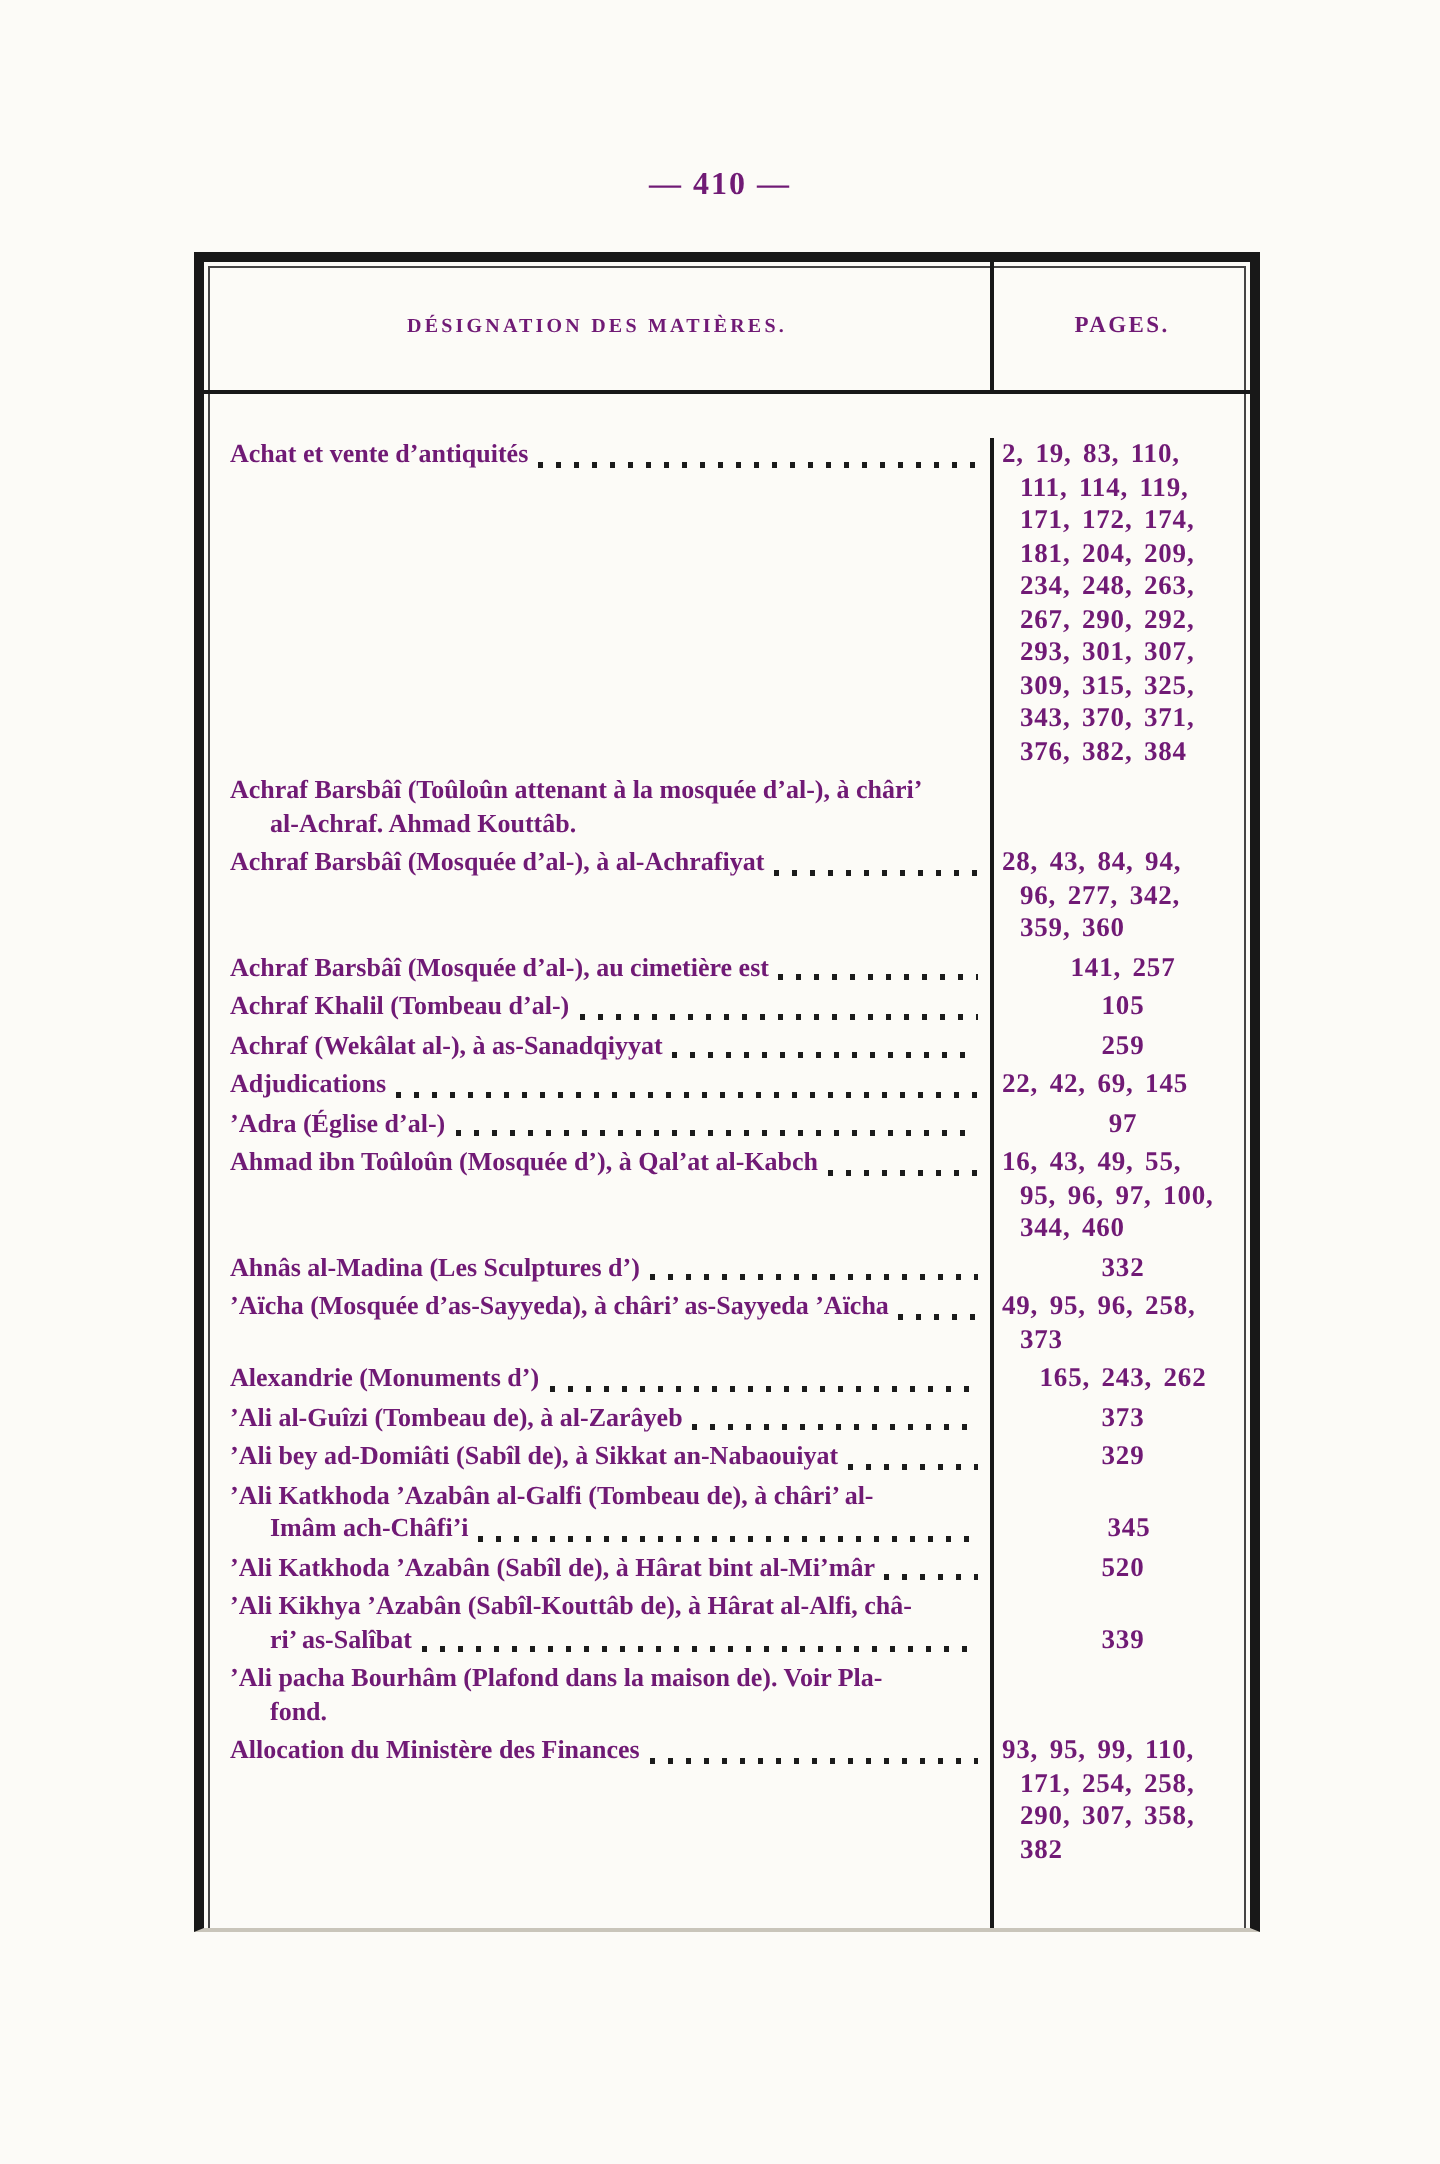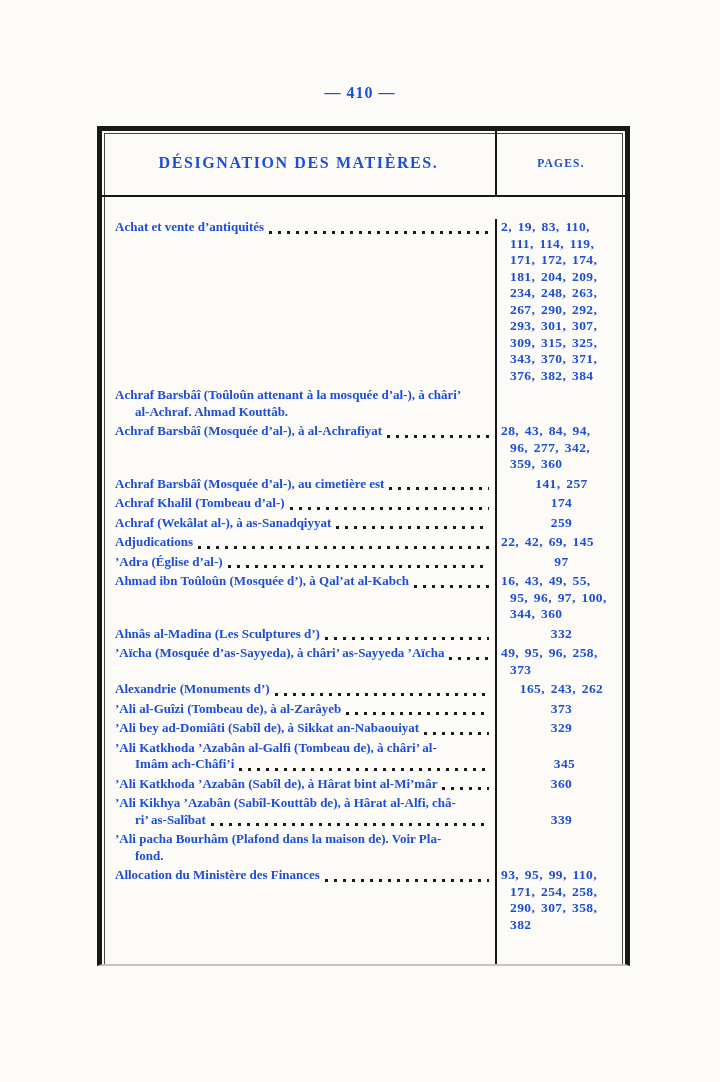--- a/index.html
+++ b/index.html
@@ -1,37 +1,37 @@
 <!DOCTYPE html>
 <html><head>
 <meta charset="utf-8">
 <style>
   html,body{margin:0;padding:0;background:#fcfbf7;}
   .sheet{
     position:relative;width:720px;height:1082px;background:#fcfbf7;
-    font-family:"Liberation Serif","DejaVu Serif",serif;color:#1d4ed8;overflow:hidden;
+    font-family:"Liberation Serif","DejaVu Serif",serif;color:#701a75;overflow:hidden;
   }
   .folio{
     position:absolute;top:84px;left:0;width:100%;text-align:center;
     font-weight:700;font-size:16px;letter-spacing:1px;
   }
   .index-table{
     position:absolute;left:97px;top:126px;width:533px;height:840px;
     border:5px solid #181818;border-bottom:2px solid #c9c5ba;
     box-sizing:border-box;display:flex;flex-direction:column;
   }
   
   .index-table::before{
     content:"";position:absolute;left:2px;right:2px;top:2px;bottom:0;
     border:1px solid rgba(24,24,24,.8);border-bottom:none;pointer-events:none;
   }
   .thead{display:flex;height:64px;border-bottom:2px solid #181818;flex:0 0 auto;}
   .th-left{
     flex:0 0 393px;display:flex;align-items:center;justify-content:center;
-    font-weight:700;font-size:16px;letter-spacing:1.6px;
+    font-weight:700;font-size:10px;letter-spacing:1.6px;
   }
   .th-right{
     flex:1;border-left:2px solid #181818;display:flex;align-items:center;justify-content:center;
     font-weight:700;font-size:11.5px;letter-spacing:1.2px;
   }
   .tbody{flex:1;display:flex;flex-direction:column;padding-top:22px;overflow:hidden;}
   .row{display:flex;align-items:stretch;flex:0 0 auto;}
   .row.filler{flex:1 1 auto;}
   .cell-entry{
     flex:0 0 393px;box-sizing:border-box;padding:0 5px 3px 13px;
@@ -118,21 +118,21 @@
           </div>
   </div>
         <div class="row">
     <div class="cell-entry">
             <div class="line flexline">
               <span class="t">Achraf Khalil (Tombeau d’al-)</span>
               <span class="leader"></span>
             </div>
           </div>
     <div class="cell-pages center">
-            <div class="pline">174</div>
+            <div class="pline">105</div>
           </div>
   </div>
         <div class="row">
     <div class="cell-entry">
             <div class="line flexline">
               <span class="t">Achraf (Wekâlat al-), à as-Sanadqiyyat</span>
               <span class="leader"></span>
             </div>
           </div>
     <div class="cell-pages center">
@@ -164,21 +164,21 @@
         <div class="row">
     <div class="cell-entry">
             <div class="line flexline">
               <span class="t">Ahmad ibn Toûloûn (Mosquée d’), à Qal’at al-Kabch</span>
               <span class="leader"></span>
             </div>
           </div>
     <div class="cell-pages left">
             <div class="pline">16, 43, 49, 55,</div>
             <div class="pline pcont">95, 96, 97, 100,</div>
-            <div class="pline pcont">344, 360</div>
+            <div class="pline pcont">344, 460</div>
           </div>
   </div>
         <div class="row">
     <div class="cell-entry">
             <div class="line flexline">
               <span class="t">Ahnâs al-Madina (Les Sculptures d’)</span>
               <span class="leader"></span>
             </div>
           </div>
     <div class="cell-pages center">
@@ -243,21 +243,21 @@
           </div>
   </div>
         <div class="row">
     <div class="cell-entry">
             <div class="line flexline">
               <span class="t">’Ali Katkhoda ’Azabân (Sabîl de), à Hârat bint al-Mi’mâr</span>
               <span class="leader"></span>
             </div>
           </div>
     <div class="cell-pages center">
-            <div class="pline">360</div>
+            <div class="pline">520</div>
           </div>
   </div>
         <div class="row">
     <div class="cell-entry">
             <div class="line"><span class="t">’Ali Kikhya ’Azabân (Sabîl-Kouttâb de), à Hârat al-Alfi, châ-</span></div>
             <div class="line cont flexline">
               <span class="t">ri’ as-Salîbat</span>
               <span class="leader"></span>
             </div>
           </div>

